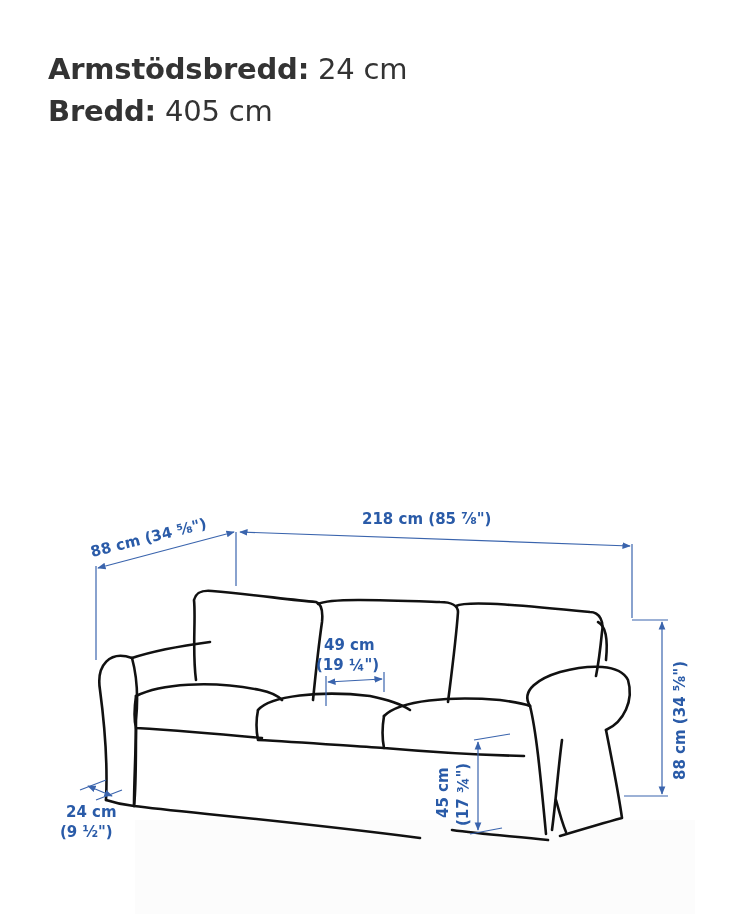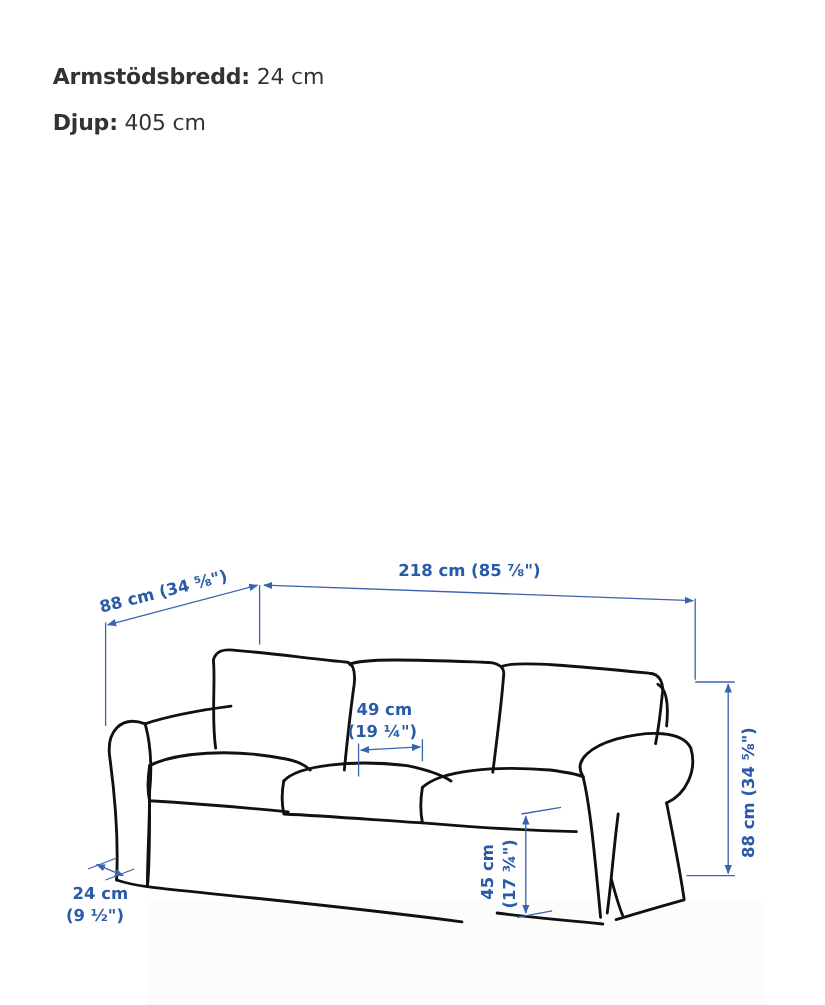--- a/index.html
+++ b/index.html
@@ -16,21 +16,21 @@
     }
     .specs {
       position: absolute;
       left: 48px;
       top: 48px;
       margin: 0;
       padding: 0;
       list-style: none;
     }
     .spec-row {
-      font-size: 20px;
+      font-size: 29px;
       line-height: 42px;
       color: #333333;
       white-space: nowrap;
       letter-spacing: -0.2px;
     }
     .spec-label {
       font-weight: bold;
       color: #333333;
     }
     .spec-value {
@@ -63,21 +63,21 @@
     }
     .dim-arrow {
       fill: #3a64ad;
     }
   </style>
 </head>
 <body>
 
 <ul class="specs">
   <li class="spec-row"><span class="spec-label">Armstödsbredd:</span><span class="spec-value"> 24 cm</span></li>
-  <li class="spec-row"><span class="spec-label">Djup:</span><span class="spec-value"> 405 cm</span></li>
+  <li class="spec-row"><span class="spec-label">Bredd:</span><span class="spec-value"> 405 cm</span></li>
 </ul>
 
 <svg class="drawing" viewBox="0 480 750 434" width="750" height="434" xmlns="http://www.w3.org/2000/svg">
   <defs>
     <marker id="arr" viewBox="0 0 10 10" refX="9" refY="5" markerWidth="7" markerHeight="7" orient="auto-start-reverse">
       <path d="M0,1 L10,5 L0,9 z" class="dim-arrow"></path>
     </marker>
   </defs>
 
   <rect x="135" y="820" width="560" height="94" fill="#fcfcfc"></rect>

